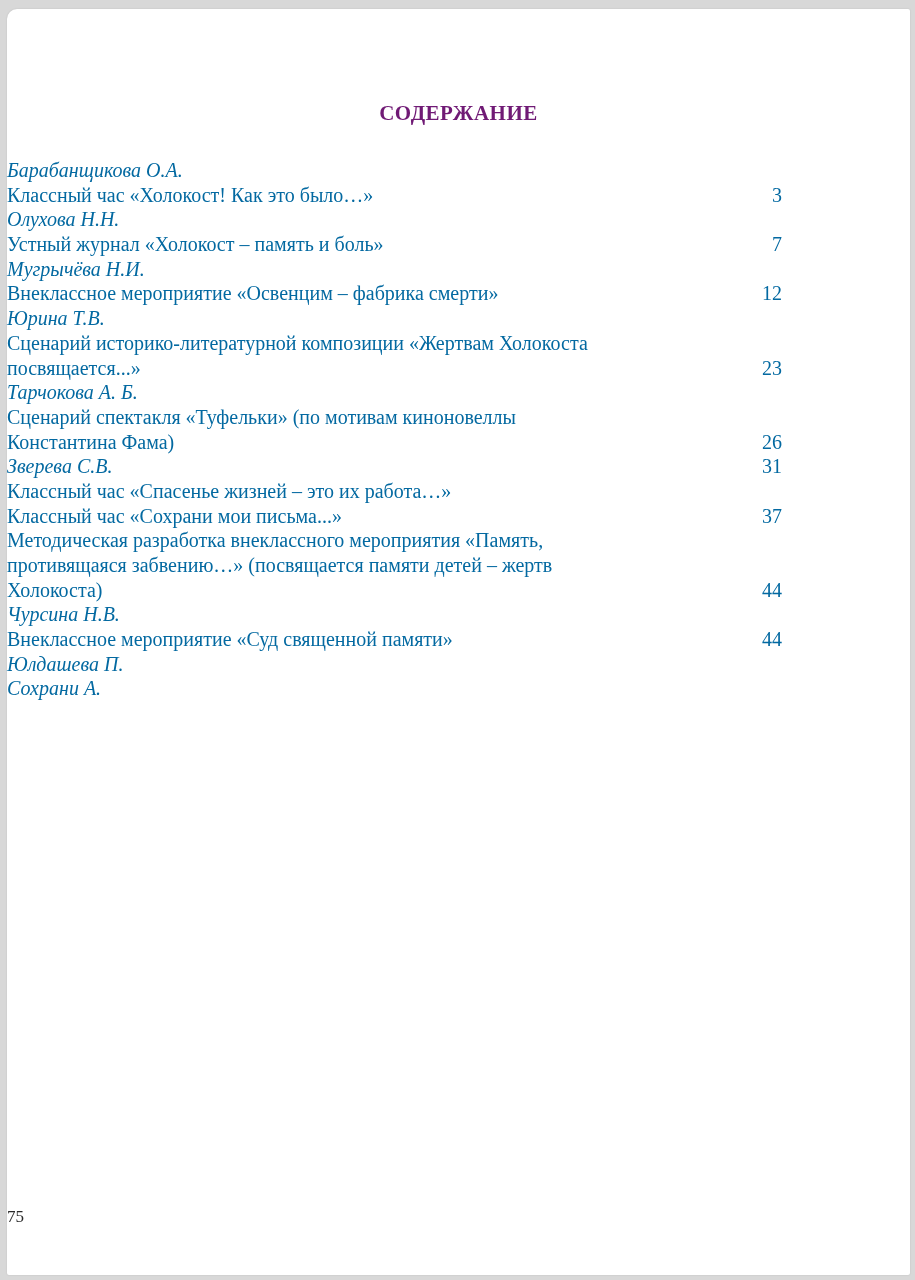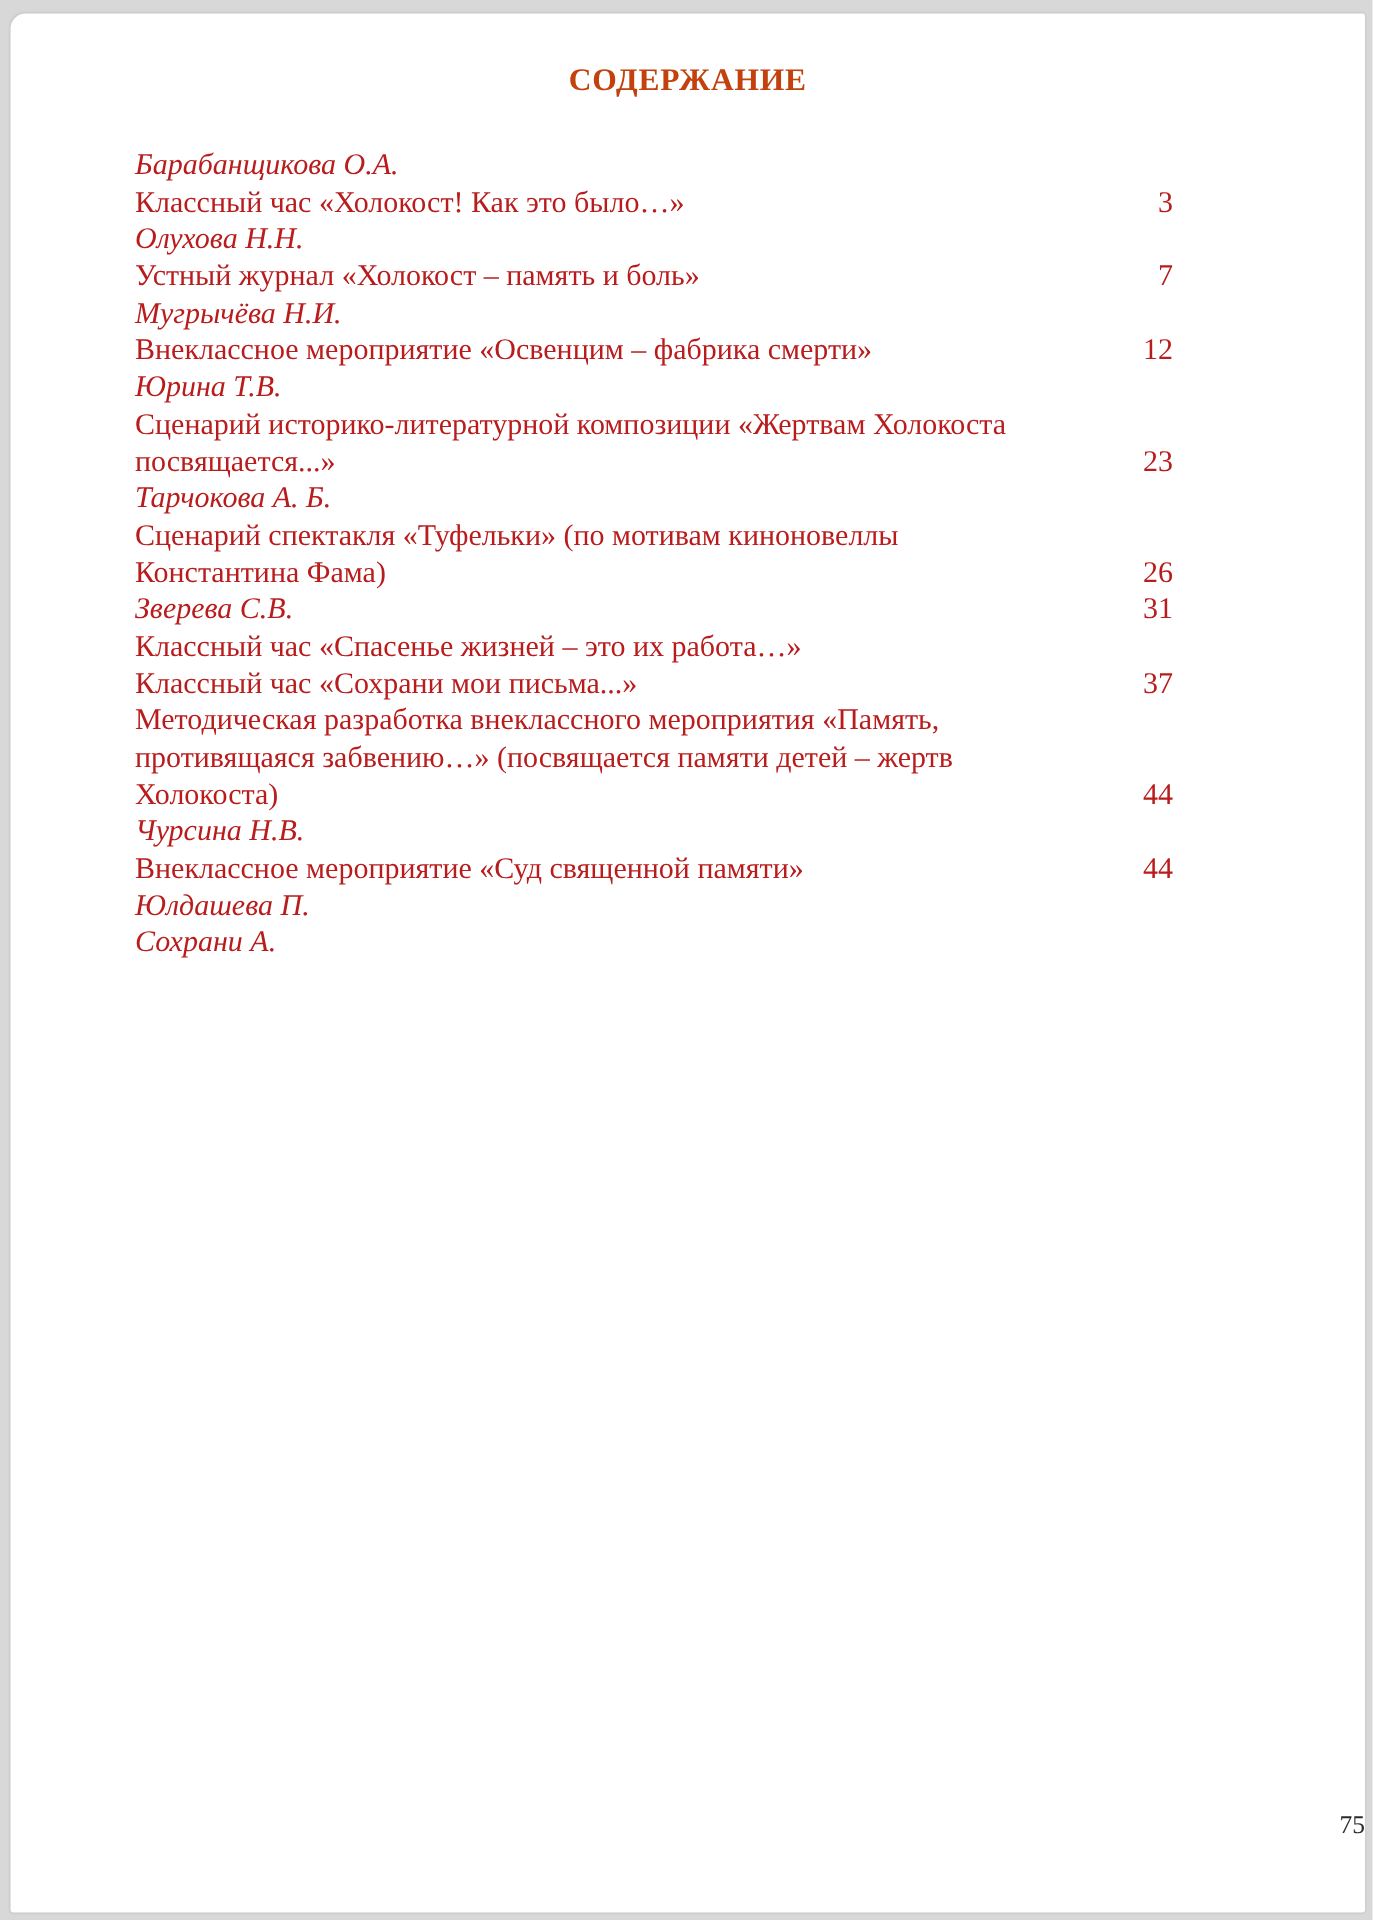--- a/index.html
+++ b/index.html
@@ -18,32 +18,31 @@
     position: absolute;
     left: 7px;
     top: 9px;
     right: 5px;
     bottom: 5px;
     background: #ffffff;
     border-radius: 10px 2px 2px 2px;
     box-shadow: 0 0 2px rgba(0,0,0,0.12);
   }
   .doc-title {
-    margin-top: 32px;
+    margin-top: 92px;
     text-align: center;
     font-weight: bold;
     font-size: 21px;
     letter-spacing: 0.5px;
-    color: #c2410c;
+    color: #701a75;
   }
   .toc {
     margin-top: 32px;
-    padding-left: 83px;
     padding-right: 128px;
-    color: #b91c1c;
+    color: #0369a1;
   }
   .toc-row {
     display: flex;
     justify-content: space-between;
     align-items: baseline;
     font-size: 20px;
     line-height: 24.7px;
     height: 24.7px;
     white-space: nowrap;
   }
@@ -56,21 +55,21 @@
   .toc-page {
     flex: 0 0 auto;
     padding-left: 12px;
     text-align: right;
   }
   .footer-page {
     position: absolute;
     left: 0;
     right: 0;
     bottom: 48px;
-    text-align: right;
+    text-align: left;
     font-size: 17px;
     color: #2a2a2a;
   }
 </style>
 </head>
 <body>
 
 <div class="paper">
   <div class="doc-title">СОДЕРЖАНИЕ</div>
 

